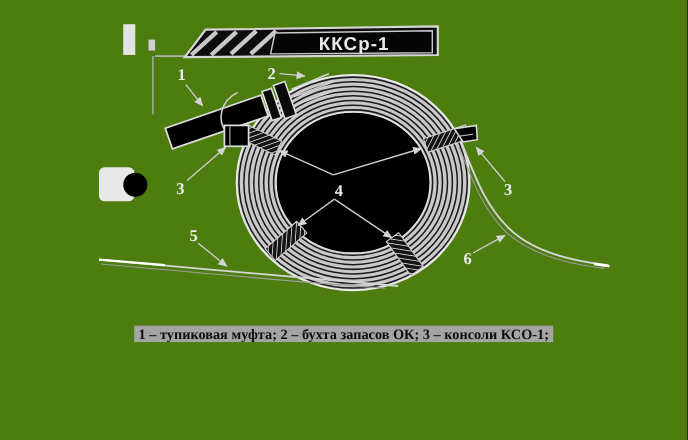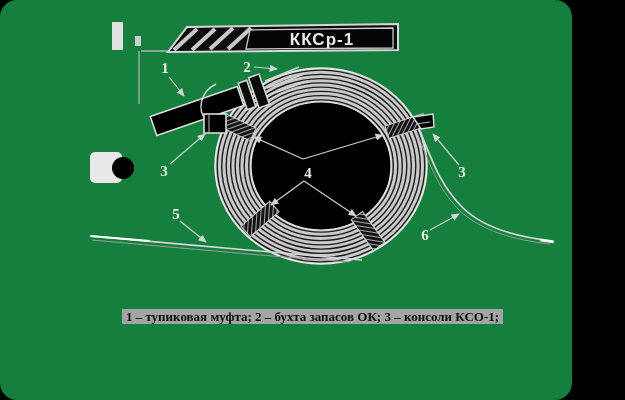--- a/index.html
+++ b/index.html
@@ -1,21 +1,21 @@
 <!DOCTYPE html>
 <html><head>
 <meta charset="utf-8">
 <style>
   html,body{margin:0;padding:0;background:#000;}
-  .stage{position:relative;width:572px;height:400px;background:#15803d;overflow:hidden;
-         font-family:"Liberation Serif",serif;border-radius:17px;}
+  .stage{position:relative;width:625px;height:400px;background:#4d7c0f;overflow:hidden;
+         font-family:"Liberation Serif",serif;}
   svg{position:absolute;left:0;top:0;}
   .callout{font:bold 15px "Liberation Serif",serif;fill:#ebebeb;}
   .title-text{font:bold 17px "Liberation Sans",sans-serif;fill:#e9e9e9;letter-spacing:1px;}
-  .caption{position:absolute;left:0;top:309px;width:625px;text-align:center;
+  .caption{position:absolute;left:0;top:296px;width:625px;text-align:center;
            font:bold 13px "Liberation Serif",serif;color:#0c0c0c;line-height:15px;}
   .caption .cap-line{display:inline-block;background:#a4a4a4;padding:0 4px;margin:0;}
 </style>
 </head>
 <body>
 
 <div class="stage">
 
 <svg width="625" height="400" viewBox="0 0 625 400">
   <defs>

